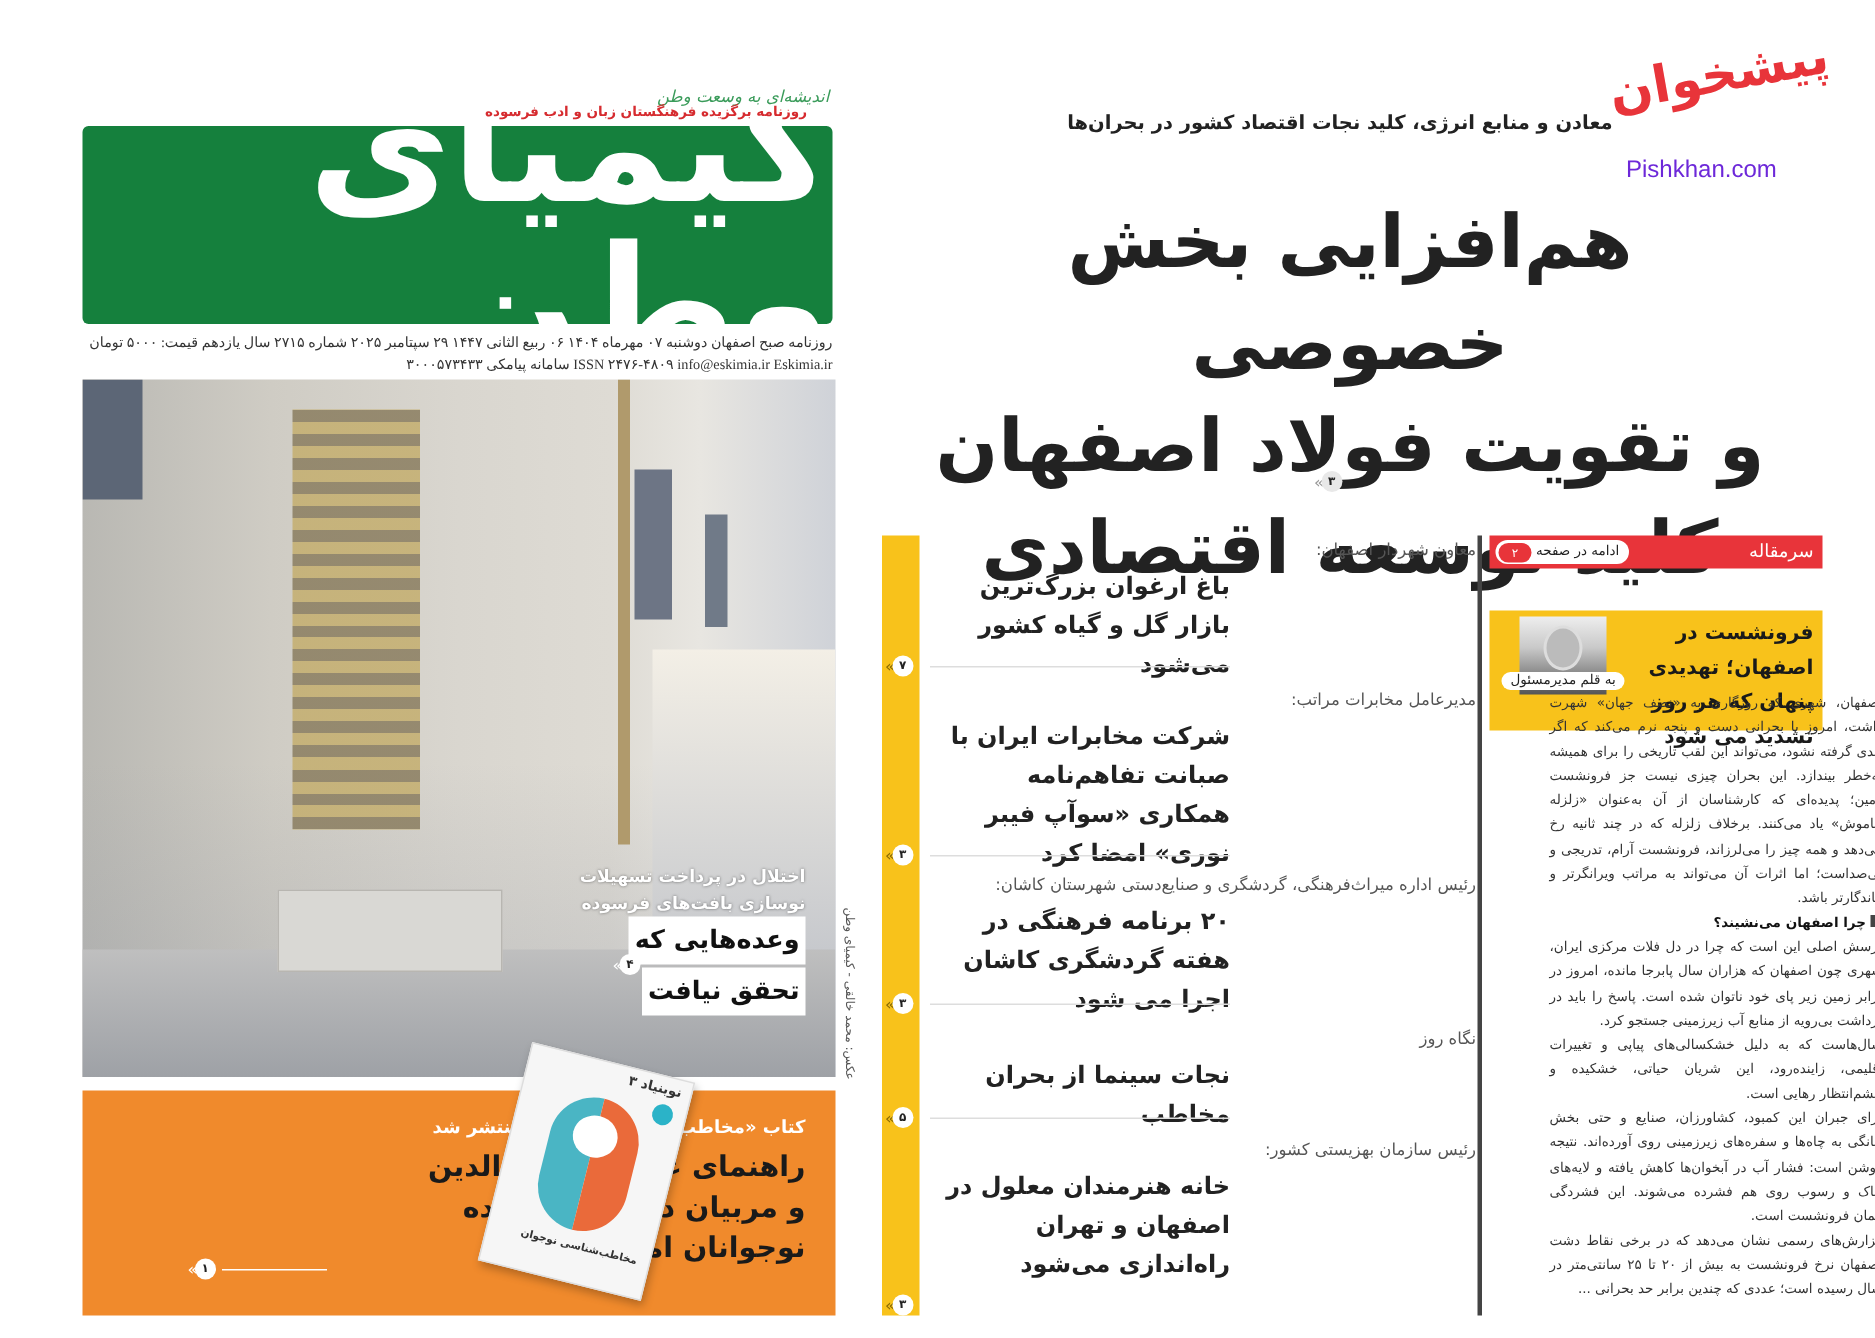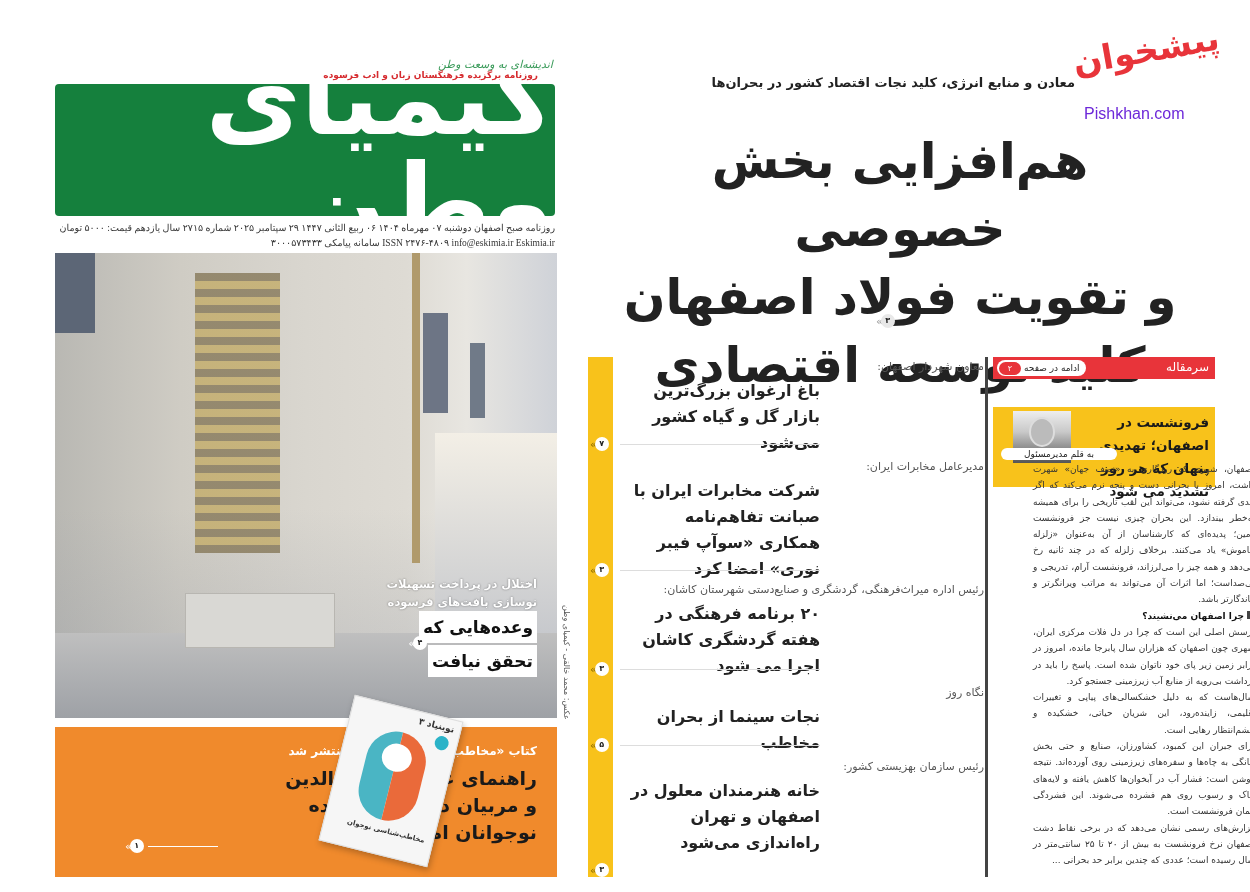--- a/index.html
+++ b/index.html
@@ -76,21 +76,21 @@
 
   
   .ed-header { position: absolute; left: 993px; top: 357px; width: 222px; height: 22px; background: #e8343a; }
   .ed-header .lbl { position: absolute; right: 6px; top: 3px; color: #fff; font-size: 12px; }
   .ed-header .cont { position: absolute; left: 4px; top: 3px; height: 16px; background: #fff; border-radius: 8px; display: flex; align-items: center; gap: 3px; padding: 0 6px 0 2px; font-size: 9px; color: #222; direction: rtl; }
   .ed-header .cont .num { background: #e8343a; color: #fff; font-size: 8px; width: 22px; height: 13px; border-radius: 7px; text-align: center; line-height: 13px; direction: ltr; }
   .ed-box { position: absolute; left: 993px; top: 379px; width: 222px; height: 80px; background: #f8c21b; margin-top: 28px; }
   .ed-title { position: absolute; right: 6px; top: 4px; width: 130px; text-align: right; font-size: 13.5px; font-weight: bold; line-height: 23px; color: #1a1a1a; }
   .ed-photo { position: absolute; left: 20px; top: 4px; width: 58px; height: 52px; background: linear-gradient(180deg, #eee 0%, #c9c9c9 40%, #555 100%); }
   .ed-photo .head { position: absolute; left: 16px; top: 6px; width: 26px; height: 30px; border-radius: 50%; background: #bbb; border: 2px solid #ddd; }
-  .ed-byline { position: absolute; left: 8px; top: 41px; background: #fff; border-radius: 8px; font-size: 9px; padding: 1px 23px; color: #222; }
+  .ed-byline { position: absolute; left: 8px; top: 41px; background: #fff; border-radius: 8px; font-size: 9px; padding: 1px 6px; color: #222; }
   .ed-body { position: absolute; left: 993px; top: 461px; width: 222px; font-size: 9px; line-height: 16.3px; color: #333; text-align: justify; margin-left: 40px; }
   .ed-body p { margin: 0; }
   .ed-sub { font-weight: bold; color: #111; }
   .ed-sub .sq { display: inline-block; width: 8px; height: 8px; background: #444; margin-left: 3px; }
 </style>
 </head>
 <body>
 
 <div class="mast-slogan">اندیشه‌ای به وسعت وطن</div>
 <div class="mast-tagline">روزنامه برگزیده فرهنگستان زبان و ادب فرسوده</div>
@@ -167,21 +167,21 @@
 <div class="news-label" style="top:360px">معاون شهردار اصفهان:</div>
 <div class="news-item" style="top:378px">
   <div class="news-title">باغ ارغوان بزرگ‌ترین بازار گل و گیاه کشور می‌شود</div>
 </div>
 <div class="yref page-ref" style="top:437px">
   <span class="chev">«</span>
   <span class="num">۷</span>
 </div>
 <div class="news-sep" style="top:444px"></div>
 
-<div class="news-label" style="top:460px">مدیرعامل مخابرات ایران:</div>
+<div class="news-label" style="top:460px">مدیرعامل مخابرات مراتب:</div>
 <div class="news-item" style="top:478px">
   <div class="news-title">شرکت مخابرات ایران با صبانت تفاهم‌نامه همکاری «سوآپ فیبر نوری» امضا کرد</div>
 </div>
 <div class="yref page-ref" style="top:563px">
   <span class="chev">«</span>
   <span class="num">۳</span>
 </div>
 <div class="news-sep" style="top:570px"></div>
 
 <div class="news-label" style="top:583px">رئیس اداره میراث‌فرهنگی، گردشگری و صنایع‌دستی شهرستان کاشان:</div>

